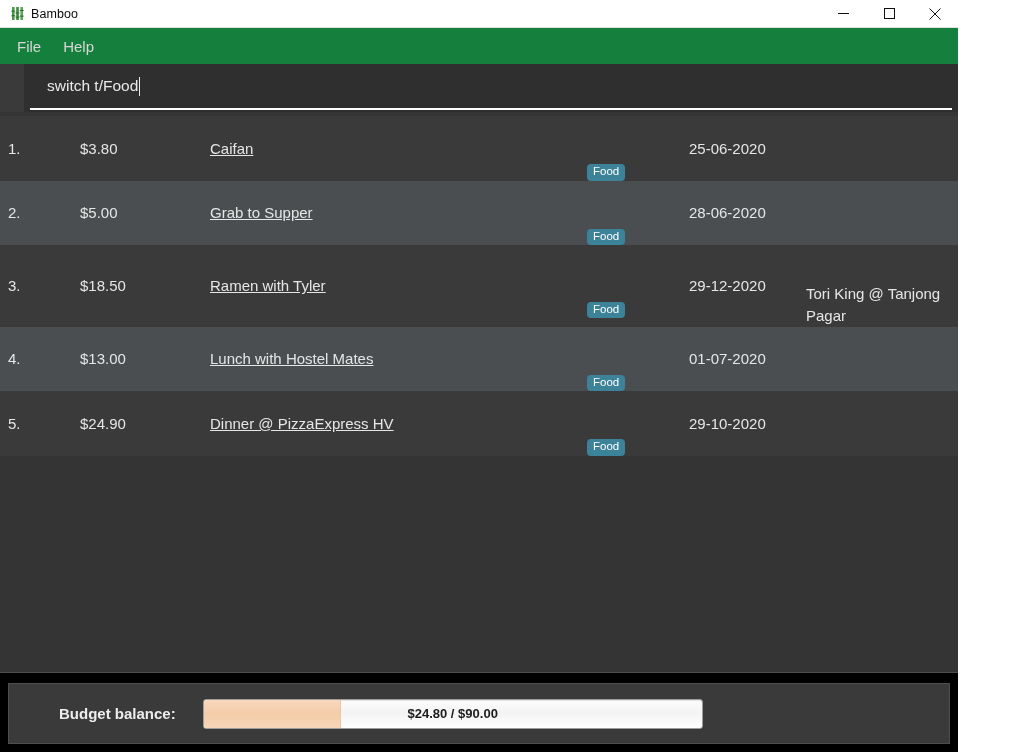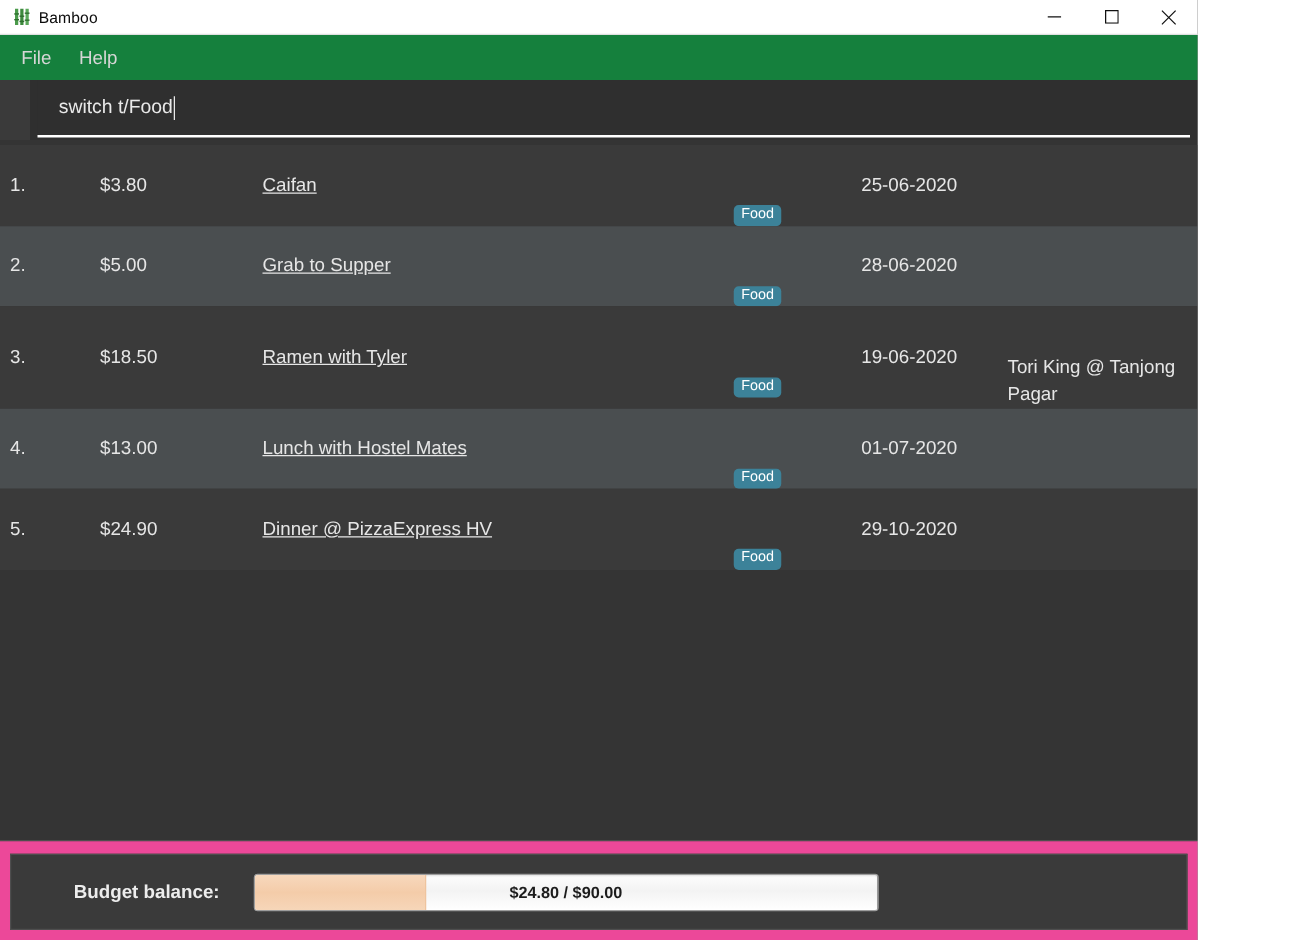--- a/index.html
+++ b/index.html
@@ -164,21 +164,21 @@
     margin-top: 48px;
   }
 
   
   .bottomsep {
     flex: 0 0 1px;
     background: #4e4e4e;
   }
   .bottomwrap {
     flex: 0 0 79px;
-    background: #ec4899;
+    background: #000000;
     padding: 10px 8px 8px 8px;
   }
   .bottombox {
     height: 61px;
     border: 1px solid #4e4e4e;
     background: #3a3a3a;
     display: flex;
     align-items: center;
     padding-left: 50px;
   }
@@ -288,21 +288,21 @@
       <div class="c-tag"><span class="tag">Food</span></div>
       <div class="c-date">28-06-2020</div>
       <div class="c-rem"></div>
     </div>
 
     <div class="row odd">
       <div class="c-index">3.</div>
       <div class="c-amt">$18.50</div>
       <div class="c-desc">Ramen with Tyler</div>
       <div class="c-tag"><span class="tag">Food</span></div>
-      <div class="c-date">19-06-2020</div>
+      <div class="c-date">29-12-2020</div>
       <div class="c-rem">Tori King @ Tanjong Pagar</div>
     </div>
 
     <div class="row even">
       <div class="c-index">4.</div>
       <div class="c-amt">$13.00</div>
       <div class="c-desc">Lunch with Hostel Mates</div>
       <div class="c-tag"><span class="tag">Food</span></div>
       <div class="c-date">01-07-2020</div>
       <div class="c-rem"></div>

